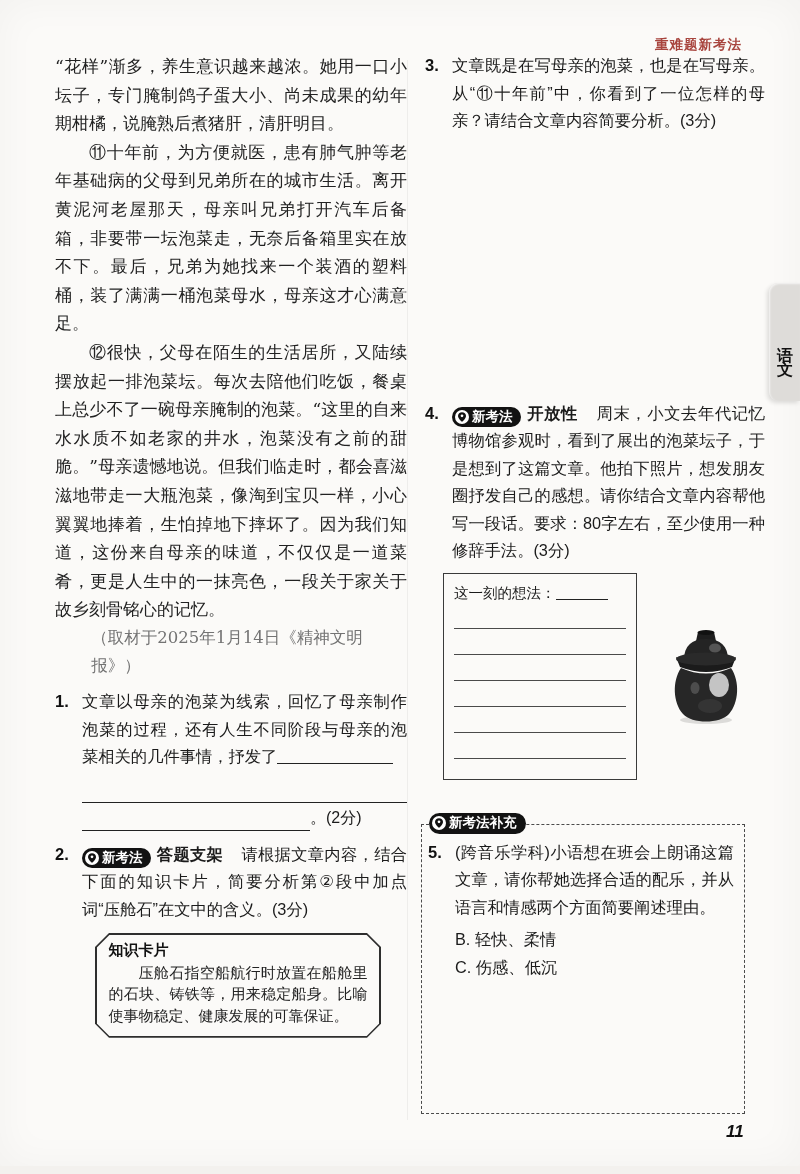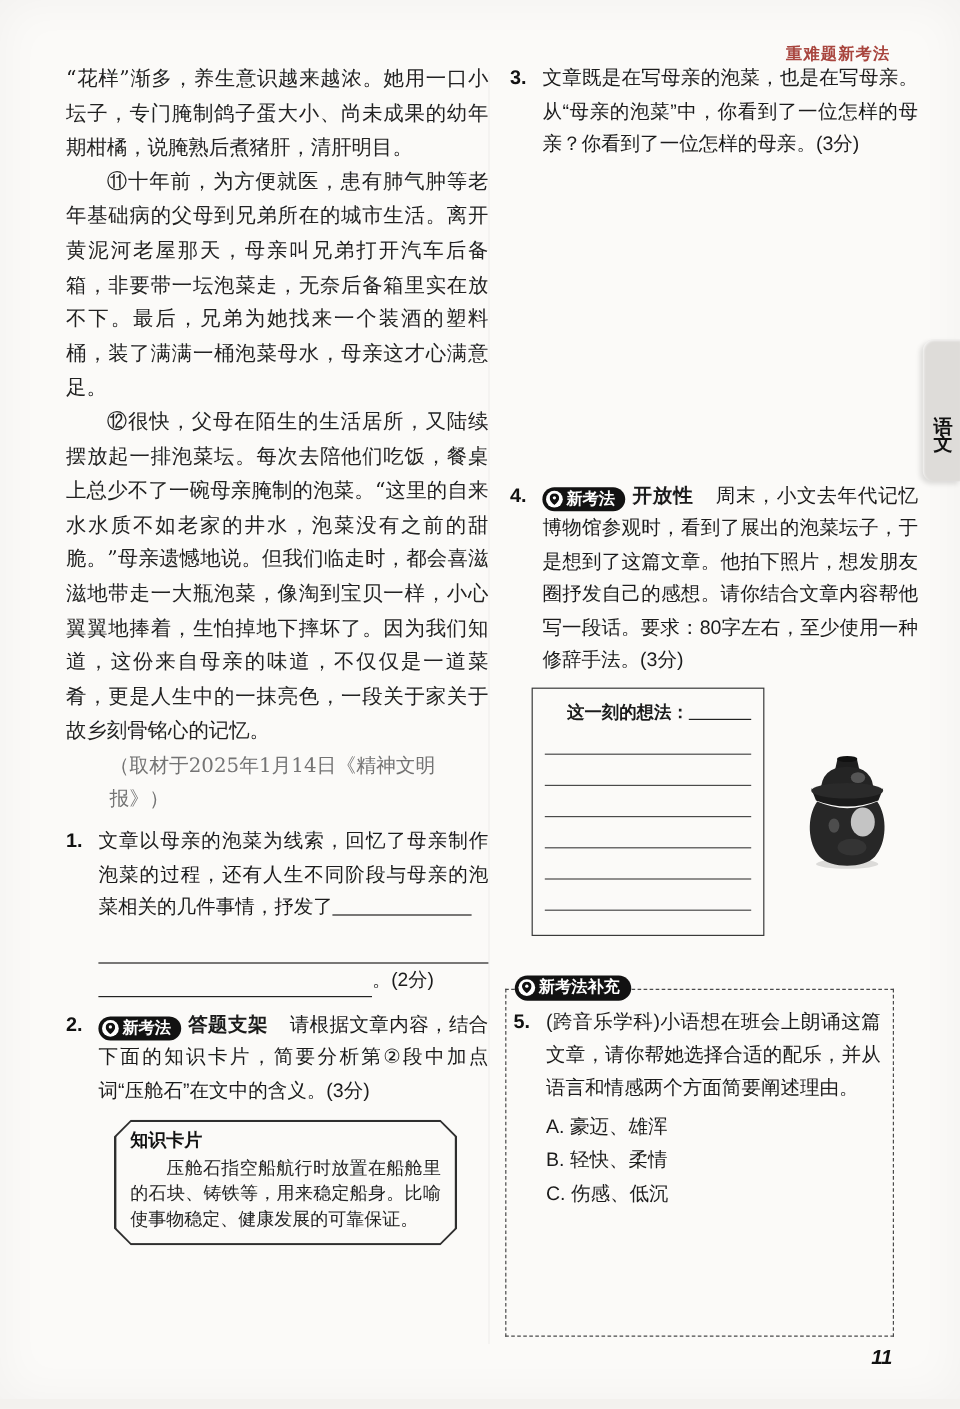--- a/index.html
+++ b/index.html
@@ -95,21 +95,21 @@
   }
 
   .spacer-q3 { height:258px; }
 
   
   .thoughts-row { position:relative; height:225px; margin-top:8px; }
   .tbox {
     position:absolute; left:18px; top:0; width:194px; height:207px;
     border:1.2px solid #3a3a3a; background:#fbfaf8; padding:10px 10px 0;
   }
-  .tbox-head { font-size:14.5px; color:#1b1b1b; font-weight:700; white-space:nowrap;text-align:right; }
+  .tbox-head { font-size:14.5px; color:#1b1b1b; font-weight:400; white-space:nowrap; }
   .tbox-head .blank { width:52px; }
   .rule { border-bottom:1px solid #4a4a4a; height:26px; }
   .jar { position:absolute; left:243px; top:55px; }
 
   
   .supp { position:relative; margin-top:26px; margin-left:-4px; width:324px; }
   .supp-box {
     border:1.6px dashed #4a4a4a; padding:14px 10px 10px 6px; min-height:290px;
   }
   .supp-badge {
@@ -193,21 +193,21 @@
         <div class="kcard-title">知识卡片</div>
         <div class="kcard-body">压舱石指空船航行时放置在船舱里的石块、铸铁等，用来稳定船身。比喻使事物稳定、健康发展的可靠保证。</div>
       </div>
     </div>
   </div>
 
   <div class="col-right">
 
     <div class="q" style="margin-top:0;">
       <span class="qnum">3.</span>
-      <div class="qtext">文章既是在写母亲的泡菜，也是在写母亲。从“母亲的泡菜”中，你看到了一位怎样的母亲？你看到了一位怎样的母亲。(3分)</div>
+      <div class="qtext">文章既是在写母亲的泡菜，也是在写母亲。从“⑪十年前”中，你看到了一位怎样的母亲？请结合文章内容简要分析。(3分)</div>
     </div>
 
     <div class="spacer-q3"></div>
 
     <div class="q">
       <span class="qnum">4.</span>
       <div class="qtext">
         <span class="badge">
             <span class="ico">
               <svg viewBox="0 0 10 12" width="8" height="10">
@@ -255,21 +255,20 @@
               <circle cx="5" cy="4.5" r="1.7" fill="#fff"></circle>
             </svg>
           </span>
         <span>新考法补充</span>
       </div>
       <div class="supp-box">
         <div class="q q5" style="margin-top:0;">
           <span class="qnum">5.</span>
           <div class="qtext">(跨音乐学科)小语想在班会上朗诵这篇文章，请你帮她选择合适的配乐，并从语言和情感两个方面简要阐述理由。</div>
           <div class="opts">
-            <div>A. 豪迈、雄浑</div>
             <div>B. 轻快、柔情</div>
             <div>C. 伤感、低沉</div>
           </div>
         </div>
       </div>
     </div>
   </div>
 
   <div class="side-tab">
     <span>语文</span>

